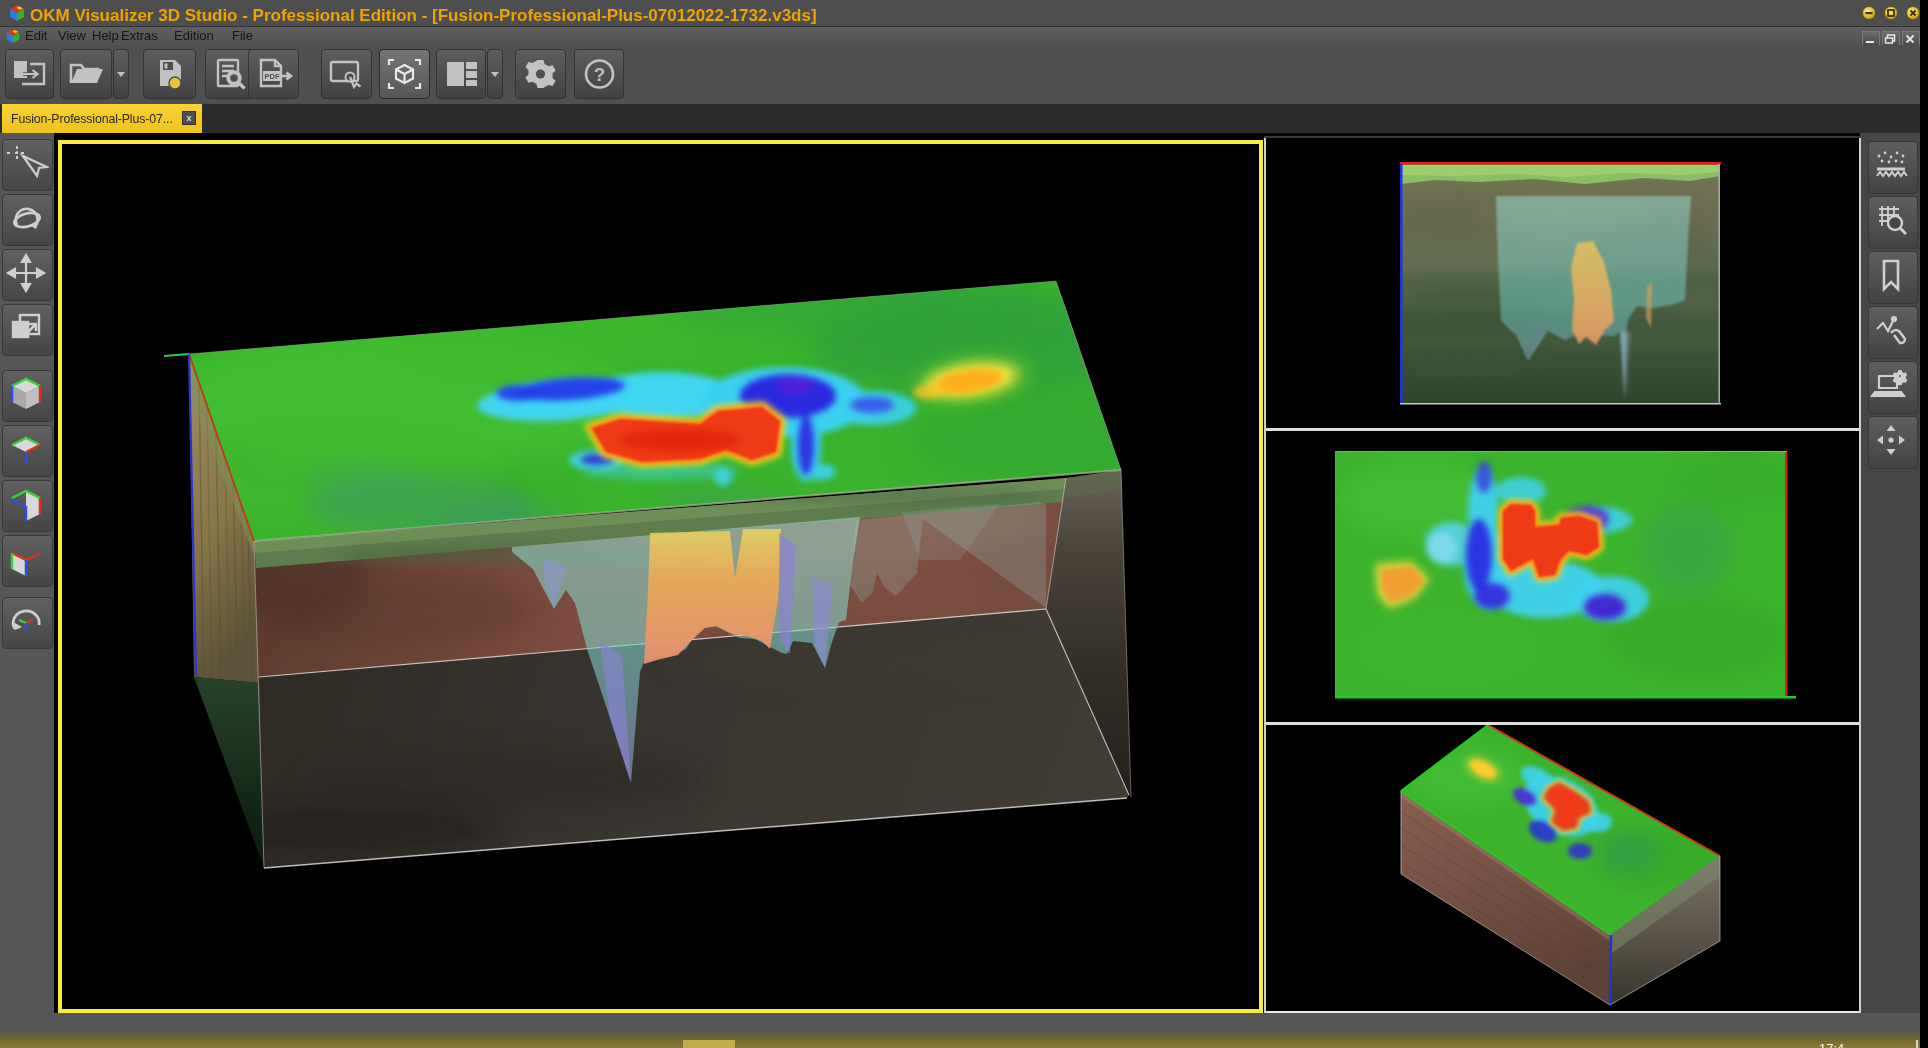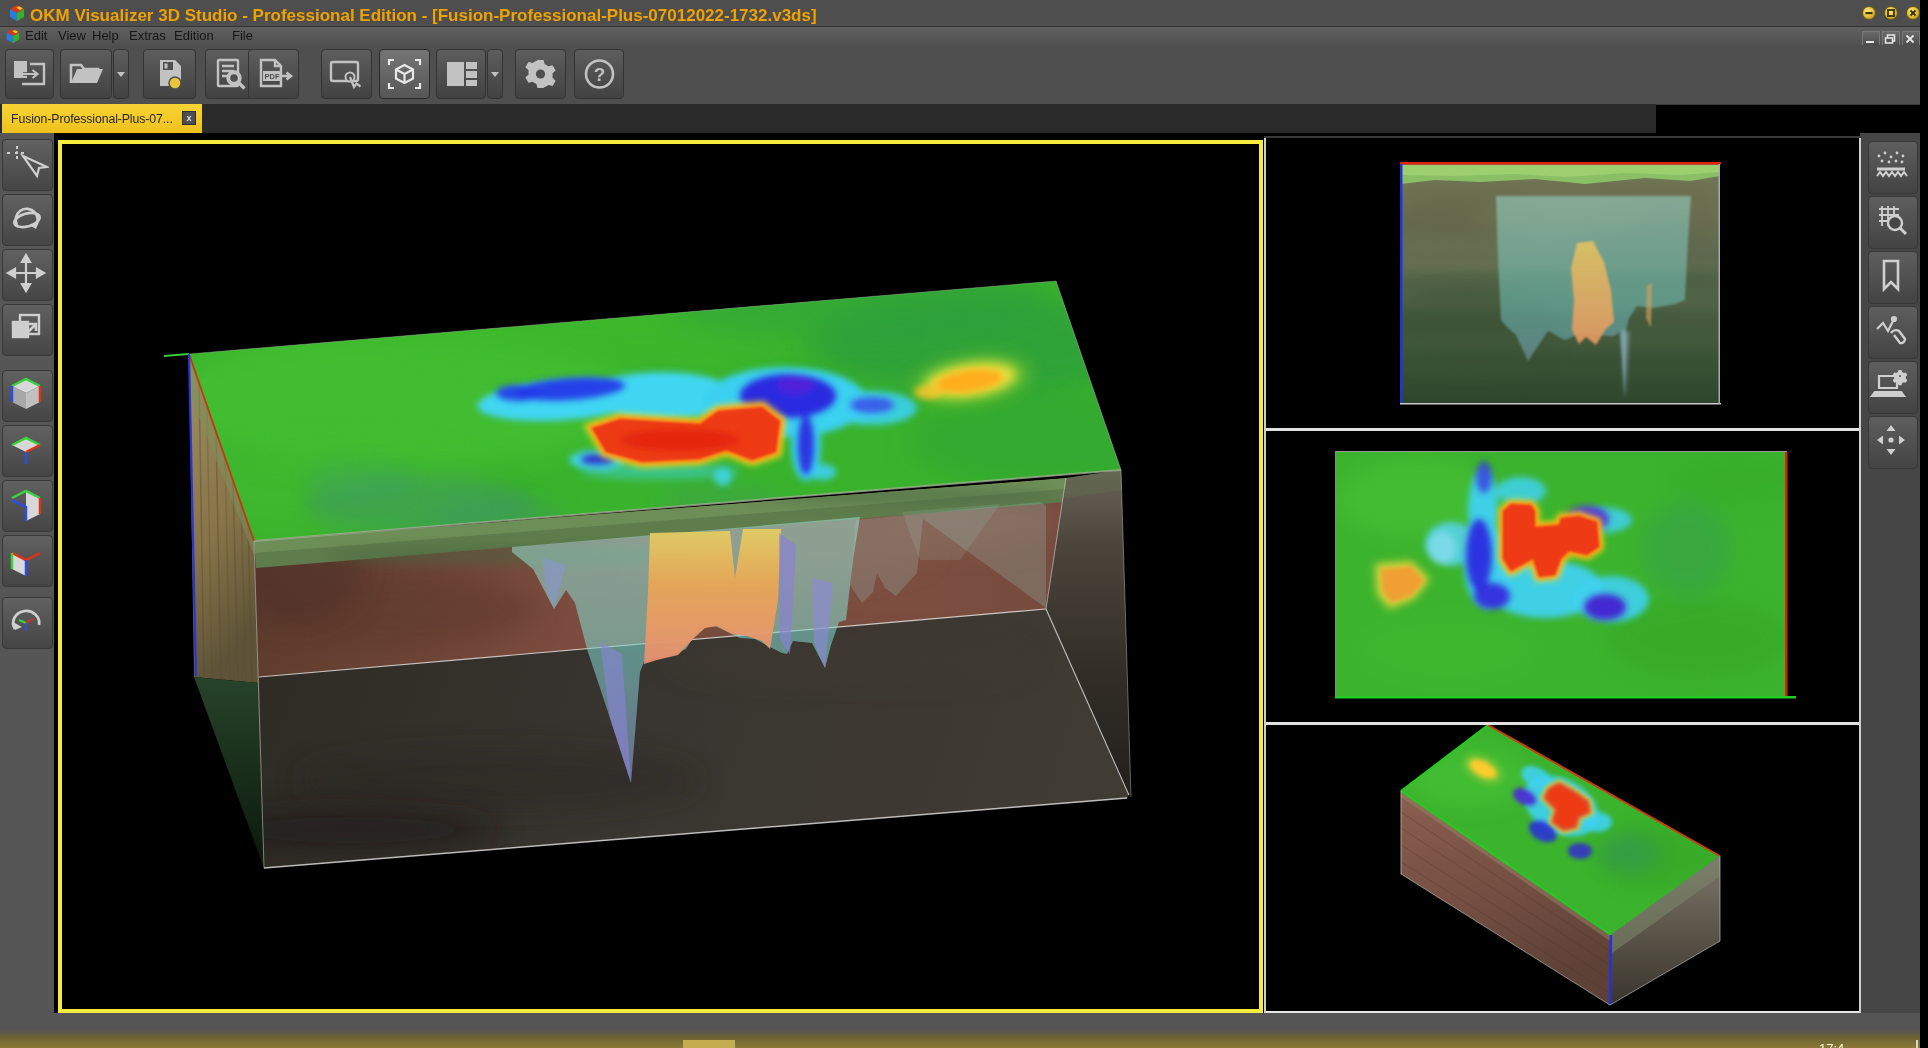--- a/index.html
+++ b/index.html
@@ -14,21 +14,21 @@
           border:1px solid #6a5a10;box-sizing:border-box;}
   .menubar{left:0;top:27px;width:1928px;height:18px;background:linear-gradient(#5f5f5f,#515151);}
   .menuitem{top:1px;font-size:13px;color:#161616;}
   .mbtn{top:4px;width:18px;height:16px;background:linear-gradient(#6a6a6a,#4a4a4a);
         border:1px solid #7a7a7a;box-sizing:border-box;color:#e8e8e8;text-align:center;
         font-size:9px;line-height:13px;font-weight:bold;}
   .toolbar{left:0;top:45px;width:1928px;height:59px;background:#4f4f4f;border-bottom:1px solid #3a3a3a;}
   .tbtn{top:4px;height:50px;background:linear-gradient(#5d5d5d,#424242);border:1px solid #333;
         border-radius:4px;box-sizing:border-box;}
   .tbtn.active{background:linear-gradient(#757575,#565656);border-color:#2a2a2a;}
-  .tabbar{left:0;top:104px;width:1656px;height:29px;background:#2b2b2b;}
+  .tabbar{left:0;top:104px;width:1928px;height:29px;background:#2b2b2b;}
   .tab{left:2px;top:0px;width:200px;height:29px;background:linear-gradient(#f8d334,#eec21d);}
   .tab-text{left:11px;top:8px;font-size:12.3px;color:#272727;letter-spacing:-0.1px;}
   .tab-x{left:182px;top:7px;width:14px;height:14px;background:#4f4f4f;border:1px solid #303030;
          color:#e0e0e0;font-size:9px;line-height:12px;text-align:center;font-weight:bold;box-sizing:border-box;}
   .content{left:0;top:133px;width:1928px;height:880px;background:#000;}
   .lsidebar{left:0;top:0;width:54px;height:880px;background:#565656;}
   .sbtn{left:2px;width:51px;height:52px;background:linear-gradient(#616161,#454545);
         border:1px solid #383838;border-radius:4px;box-sizing:border-box;}
   .rsidebar{left:1860px;top:0;width:60px;height:880px;background:#464646;}
   .rbtn{left:8px;width:50px;height:53px;background:linear-gradient(#5e5e5e,#434343);
@@ -72,21 +72,21 @@
 <div class="abs menubar">
 <svg class="abs" style="left:5px;top:1px" width="16" height="16" viewBox="0 0 18 18">
 <polygon points="9,1 16,5 9,9 2,5" fill="#d23a1e"></polygon>
 <polygon points="2,5 9,9 9,17 2,13" fill="#2a7de0"></polygon>
 <polygon points="9,9 16,5 16,13 9,17" fill="#35b02c"></polygon>
 <polygon points="11,2.2 14.8,4.3 12,6 8.4,3.8" fill="#f2c71f"></polygon>
 </svg>
 <span class="abs menuitem" style="left:25px">Edit</span>
 <span class="abs menuitem" style="left:58px">View</span>
 <span class="abs menuitem" style="left:92px">Help</span>
-<span class="abs menuitem" style="left:129px">Extras</span>
+<span class="abs menuitem" style="left:121px">Extras</span>
 <span class="abs menuitem" style="left:174px">Edition</span>
 <span class="abs menuitem" style="left:232px">File</span>
 <div class="abs mbtn" style="left:1862px">
         <svg width="16" height="15" viewBox="0 0 16 15" style="position:absolute;left:-1px;top:-1px">
           <rect x="4" y="10" width="8" height="2" fill="#e8e8e8"></rect>
         </svg>
       </div>
 <div class="abs mbtn" style="left:1882px">
         <svg width="16" height="15" viewBox="0 0 16 15" style="position:absolute;left:-1px;top:-1px">
           <rect x="5.5" y="4" width="7" height="6" fill="none" stroke="#e8e8e8" stroke-width="1.5"></rect>

